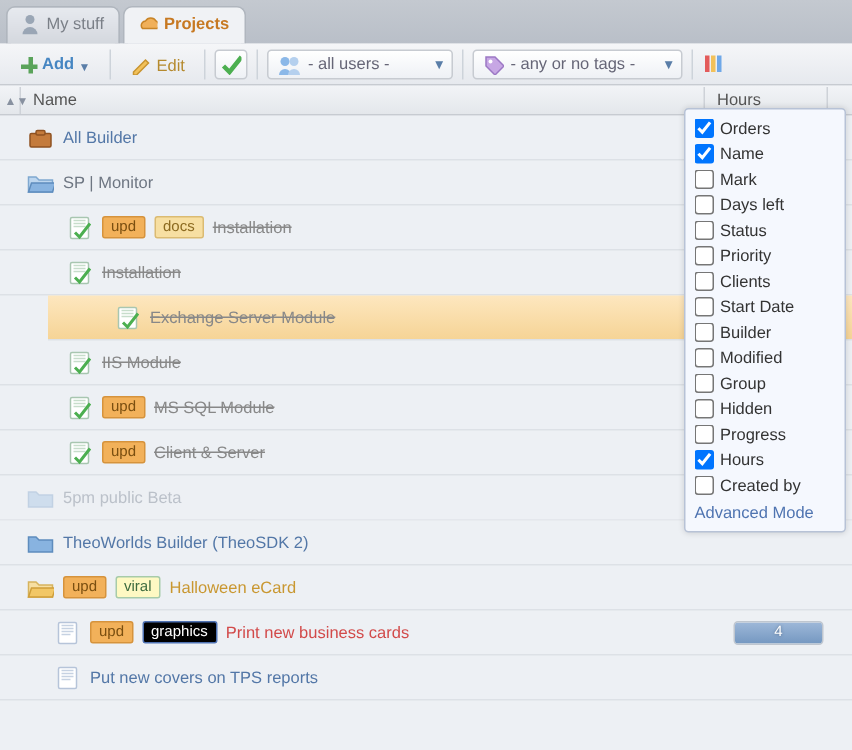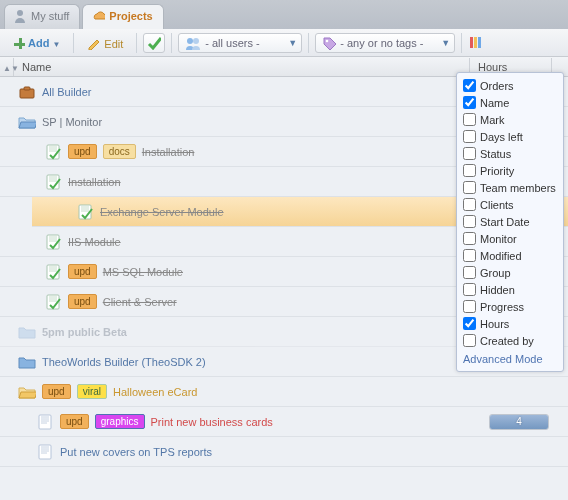--- a/index.html
+++ b/index.html
@@ -159,22 +159,22 @@
   display: inline-flex;
   align-items: center;
   padding: 1px 5px;
   border-radius: 2px;
   font-size: 10px;
   border: 1px solid rgba(0,0,0,.2);
   text-align: right;
 }
 .tag.upd { background: #f2b15a; border-color: #d6933c; color: #7a4f10; }
 .tag.docs { background: #f7dfa2; border-color: #dbbb72; color: #8c6a20; }
-.tag.viral { background: #fde047; border-color: #a7cba9; color: #3d6b3f; }
-.tag.gfx { background: #d946ef; border-color: #4f72b3; color: #fff; }
+.tag.viral { background: #fef9c3; border-color: #a7cba9; color: #3d6b3f; }
+.tag.gfx { background: #000000; border-color: #4f72b3; color: #fff; }
 
 .row.highlight { background: linear-gradient(#fde7bf,#f6d496); margin-left: 32px; }
 
 
 .colpanel {
   position: absolute;
   right: 4px;
   top: 72px;
   width: 108px;
   background: #f5f8fe;
@@ -187,21 +187,21 @@
   display: flex;
   align-items: center;
   gap: 4px;
   padding: 2px 0;
   color: #333;
   cursor: pointer;
 }
 .colpanel input { margin: 0; }
 .colpanel .advanced { color: #4f74b1; padding-top: 4px; cursor: pointer; }
 
-.dim { opacity: 0.6; font-weight: bold; }
+.dim { opacity: 0.6; }
 .redtext { color: #d24a4a; }
 </style>
 </head>
 <body>
 
 <svg width="0" height="0" style="position:absolute">
   <defs>
     <g id="folder-closed">
       <path d="M1 4 L6 4 L8 6 L17 6 L17 14 L1 14 Z" fill="#88b3e0" stroke="#5e8cbd" stroke-width="1"></path>
     </g>
@@ -589,33 +589,29 @@
     <label>
       <input type="checkbox" style="">
       <span>Status</span>
     </label>
     <label>
       <input type="checkbox" style="">
       <span>Priority</span>
     </label>
     <label>
       <input type="checkbox" style="">
-      <span>Team members</span>
-    </label>
-    <label>
-      <input type="checkbox" style="">
       <span>Clients</span>
     </label>
     <label>
       <input type="checkbox" style="">
       <span>Start Date</span>
     </label>
     <label>
       <input type="checkbox" style="">
-      <span>Monitor</span>
+      <span>Builder</span>
     </label>
     <label>
       <input type="checkbox" style="">
       <span>Modified</span>
     </label>
     <label>
       <input type="checkbox" style="">
       <span>Group</span>
     </label>
     <label>

